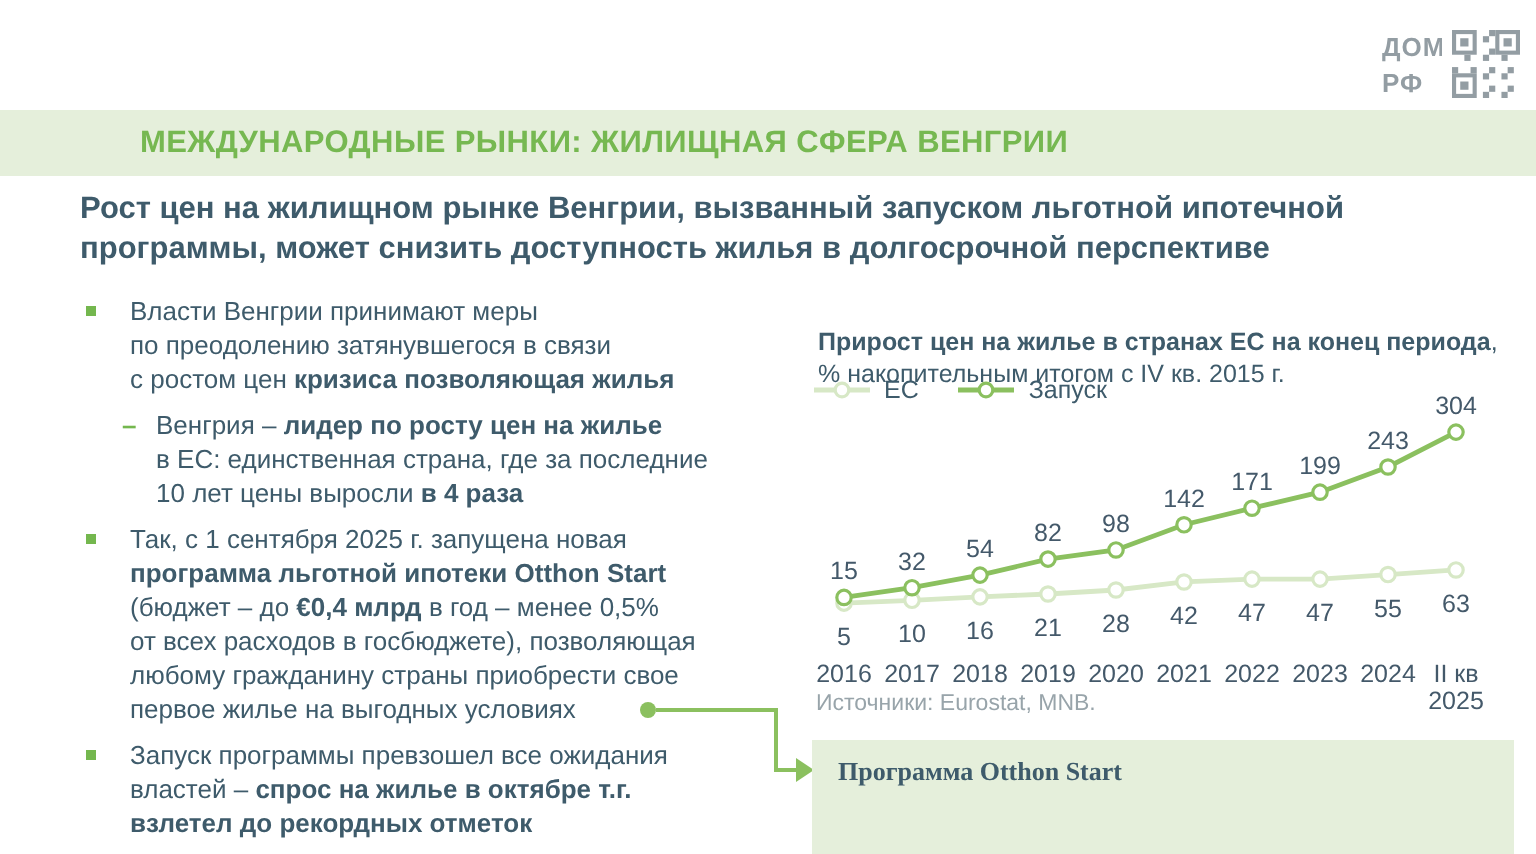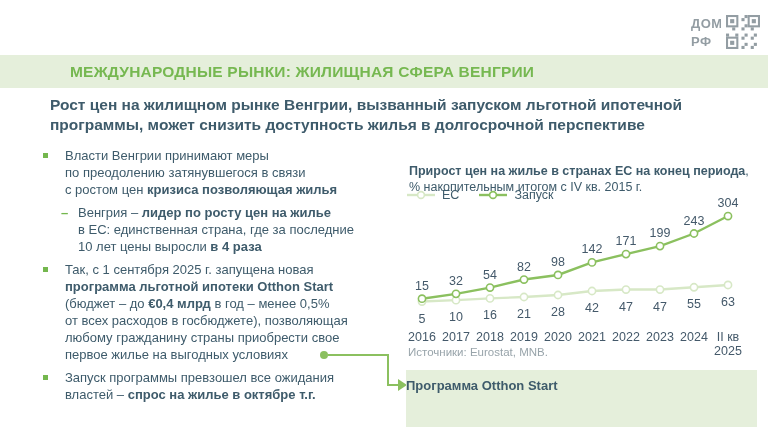--- a/index.html
+++ b/index.html
@@ -15,21 +15,21 @@
   .logo-svg text{ fill:#939da3; font-weight:bold; font-size:13px; letter-spacing:0.5px; }
   .qr-svg{ width:34px; height:34px; }
   
   .band{
     position:absolute; top:55px; left:0; width:768px; height:33px;
     background:#e5efdb; display:flex; align-items:center; padding-left:70px;
   }
   .band span{ color:#76b851; font-weight:bold; font-size:15.5px; letter-spacing:0.2px; }
   
   .title{
-    position:absolute; left:50px; top:95px; width:680px;
+    position:absolute; left:40px; top:95px; width:680px;
     font-size:15.5px; font-weight:bold; line-height:20px; color:#3e5b6b;
   }
   
   .bullets{ position:absolute; left:42px; top:147px; width:356px; font-size:13px; line-height:17px; }
   .bullet{ position:relative; padding-left:23px; margin-bottom:6px; }
   .bullet .marker{
     position:absolute; left:1px; top:6px; width:5px; height:5px; background:#74b74e;
   }
   .bullet.dash{ padding-left:36px; }
   .bullet.dash .marker{
@@ -40,21 +40,21 @@
   
   .chart-title{ position:absolute; left:409px; top:149px; width:348px; font-size:12.5px; line-height:16px;margin-top:14px; }
   .legend{ position:absolute; left:407px; top:188px; display:flex; gap:20px; align-items:flex-end; font-size:12.5px; }
   .legend-item{ display:flex; gap:7px; align-items:center; }
   .chart-svg{ position:absolute; left:400px; top:190px; }
   .chart-svg text{ font-family:"Liberation Sans","DejaVu Sans",sans-serif; }
   .source{ position:absolute; left:408px; top:346px; font-size:11.5px; color:#98a4aa; }
   
   .info-box{
     position:absolute; left:406px; top:370px; width:351px; height:57px;
-    background:#e5efdb; padding:8px 12px 6px 0;
+    background:#e5efdb; padding:8px 12px 6px 13px;font-family:Liberation Serif, serif;
   }
   .ib-title{ font-size:13px; font-weight:bold; margin-bottom:4px; }
   .ib-body{ font-size:11.8px; line-height:14.5px; }
   
   .connector{ position:absolute; left:314px; top:344px; }
 </style>
 </head>
 <body>
 
 <div class="slide">
@@ -93,21 +93,21 @@
   <div class="band">
     <span>МЕЖДУНАРОДНЫЕ РЫНКИ: ЖИЛИЩНАЯ СФЕРА ВЕНГРИИ</span>
   </div>
 
   <div class="title">Рост цен на жилищном рынке Венгрии, вызванный запуском льготной ипотечной программы, может снизить доступность жилья в долгосрочной перспективе</div>
 
   <div class="bullets" id="bullets">
       <div class="bullet"><span class="marker"></span><span><span>Власти Венгрии принимают меры</span><br><span>по преодолению затянувшегося в связи</span><br><span>с ростом цен </span><b>кризиса позволяющая жилья</b></span></div>
       <div class="bullet dash"><span class="marker">–</span><span><span>Венгрия – </span><b>лидер по росту цен на жилье</b><br><span>в ЕС: единственная страна, где за последние</span><br><span>10 лет цены выросли </span><b>в 4 раза</b></span></div>
       <div class="bullet"><span class="marker"></span><span><span>Так, с 1 сентября 2025 г. запущена новая</span><br><b>программа льготной ипотеки Otthon Start</b><br><span>(бюджет – до </span><b>€0,4 млрд</b><span> в год – менее 0,5%</span><br><span>от всех расходов в госбюджете), позволяющая</span><br><span>любому гражданину страны приобрести свое</span><br><span>первое жилье на выгодных условиях</span></span></div>
-      <div class="bullet"><span class="marker"></span><span><span>Запуск программы превзошел все ожидания</span><br><span>властей – </span><b>спрос на жилье в октябре т.г.</b><br></span></div>
+      <div class="bullet"><span class="marker"></span><span><span>Запуск программы превзошел все ожидания</span><br><span>властей – </span><b>спрос на жилье в октябре т.г.</b><br><b>взлетел до рекордных отметок</b></span></div>
     </div>
 
   <div class="chart-title"><b>Прирост цен на жилье в странах ЕС на конец периода</b><span>, % накопительным итогом с IV кв. 2015 г.</span></div>
 
   <div class="legend" id="legend">
       <span class="legend-item">
         <svg width="28" height="10">
           <line x1="0" y1="5" x2="28" y2="5" stroke="#d7e8c6" stroke-width="2.4"></line>
           <circle cx="14" cy="5" r="3.4" fill="#fff" stroke="#d7e8c6" stroke-width="1.6"></circle>
         </svg>

